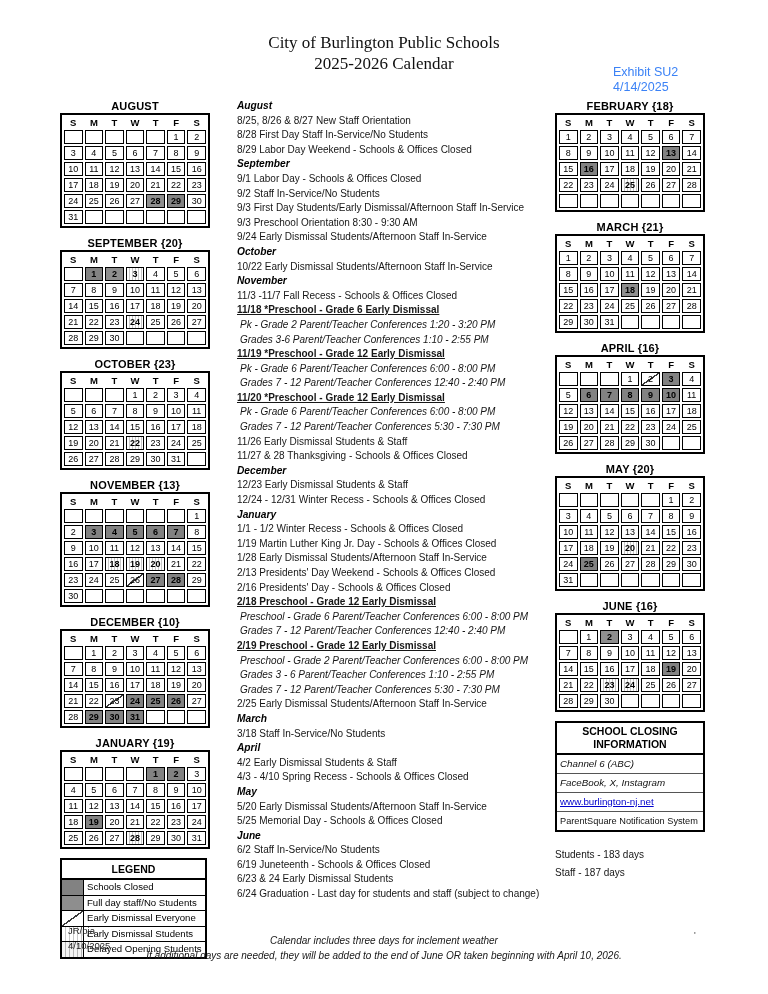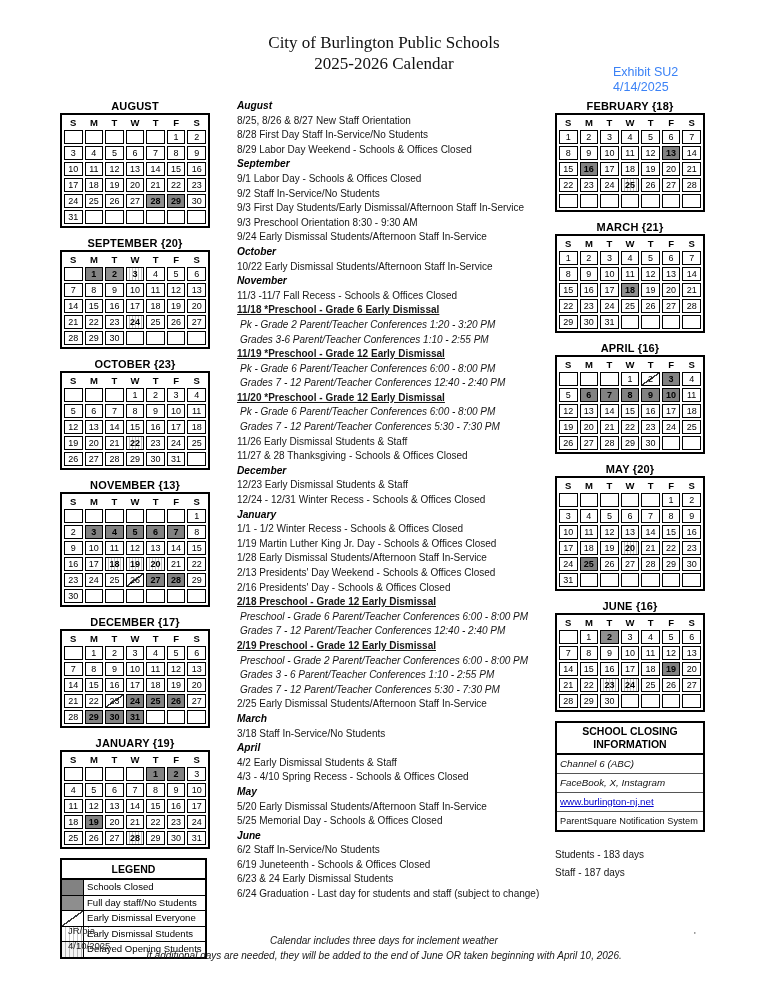--- a/index.html
+++ b/index.html
@@ -336,21 +336,21 @@
               <td></td>
               <td></td>
               <td></td>
               <td></td>
               <td></td>
             </tr>
           </tbody>
         </table>
       </div>
       <div class="cal-month">
-        <div class="cal-title">DECEMBER {17}</div>
+        <div class="cal-title">DECEMBER {10}</div>
         <table class="cal">
           <thead>
             <tr>
               <th>S</th>
               <th>M</th>
               <th>T</th>
               <th>W</th>
               <th>T</th>
               <th>F</th>
               <th>S</th>

